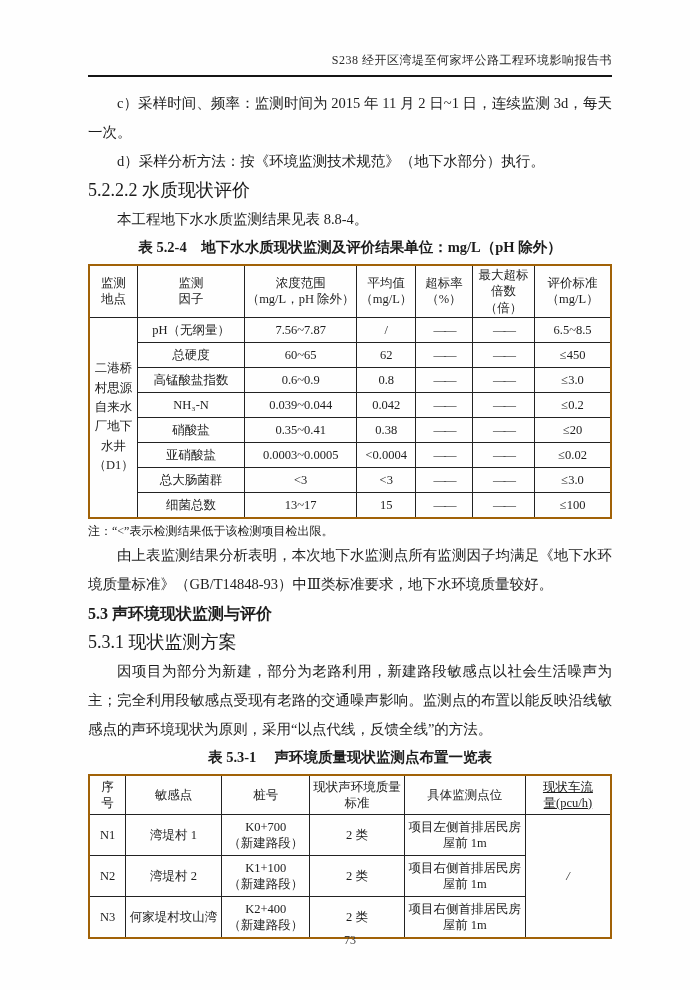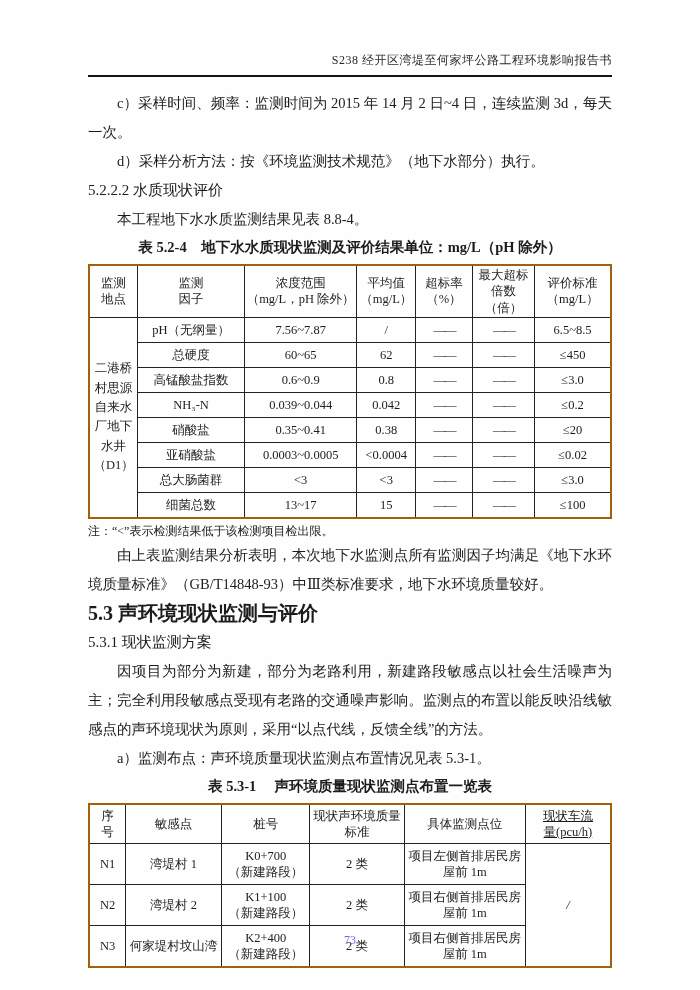--- a/index.html
+++ b/index.html
@@ -11,22 +11,22 @@
   }
   .doc-header{
     text-align:right;font-size:12px;letter-spacing:.5px;
     padding-bottom:6px;border-bottom:2px solid #151515;color:#2a2a2a;
   }
   .body-p{
     font-size:14.5px;line-height:29px;margin:0;text-align:justify;
     text-indent:2em;color:#1c1c1c;
   }
   .mt12{margin-top:12px;}
-  .sec{font-size:15px;line-height:29px;margin:0;text-indent:0;}
-  .sec-bold{font-weight:bold;font-size:20px;}
+  .sec{font-size:18px;line-height:29px;margin:0;text-indent:0;}
+  .sec-bold{font-weight:bold;font-size:16px;}
   .tbl-title{
     font-size:14.5px;font-weight:bold;text-align:center;
   line-height:26px;margin:0;}
   table{border-collapse:collapse;width:100%;table-layout:fixed;
         border:2px solid #a16207;margin-top:4px;}
   th,td{
     border:1px solid #222;text-align:center;vertical-align:middle;
     font-size:12.5px;font-weight:normal;padding:1px 1px;
     white-space:pre-line;line-height:1.3;overflow:hidden;
   }
@@ -36,33 +36,33 @@
   .t531 thead th{height:36px;}
   .t531 tbody td{height:38px;}
   .underline-th{text-decoration:underline;}
   .dash{letter-spacing:-2px;color:#3a3a3a;}
   .slash-cell{font-style:italic;}
   .note-line{
     font-size:12px;font-weight:normal;margin:2px 0 0 0;line-height:20px;
   }
   .footer-page{
     position:absolute;left:0;bottom:42px;width:100%;
-    text-align:center;font-size:12px;color:#8b5cf6;
+    text-align:center;font-size:12px;color:#404040;
   }
 </style>
 </head>
 <body>
 
 <div class="page">
 
   <div class="doc-header">
     <span>S238 经开区湾堤至何家坪公路工程环境影响报告书</span>
   </div>
 
-  <p class="body-p mt12">c）采样时间、频率：监测时间为 2015 年 14 月 2 日~4 日，连续监测 3d，每天一次。</p>
+  <p class="body-p mt12">c）采样时间、频率：监测时间为 2015 年 11 月 2 日~1 日，连续监测 3d，每天一次。</p>
   <p class="body-p">d）采样分析方法：按《环境监测技术规范》（地下水部分）执行。</p>
 
   <p class="body-p sec">5.2.2.2  水质现状评价</p>
   <p class="body-p">本工程地下水水质监测结果见表 8.8-4。</p>
 
   <p class="tbl-title">表 5.2-4　地下水水质现状监测及评价结果单位：mg/L（pH 除外）</p>
 
   <table class="t524">
     <colgroup>
       <col style="width:9.3%">
@@ -166,21 +166,20 @@
   </table>
 
   <p class="note-line">注：“&lt;”表示检测结果低于该检测项目检出限。</p>
 
   <p class="body-p">由上表监测结果分析表明，本次地下水监测点所有监测因子均满足《地下水环境质量标准》（GB/T14848-93）中Ⅲ类标准要求，地下水环境质量较好。</p>
 
   <p class="body-p sec sec-bold">5.3 声环境现状监测与评价</p>
   <p class="body-p sec">5.3.1   现状监测方案</p>
 
   <p class="body-p">因项目为部分为新建，部分为老路利用，新建路段敏感点以社会生活噪声为主；完全利用段敏感点受现有老路的交通噪声影响。监测点的布置以能反映沿线敏感点的声环境现状为原则，采用“以点代线，反馈全线”的方法。</p>
-  <p class="body-p">a）监测布点：声环境质量现状监测点布置情况见表 5.3-1。</p>
 
   <p class="tbl-title">表 5.3-1　  声环境质量现状监测点布置一览表</p>
 
   <table class="t531">
     <colgroup>
       <col style="width:7.0%">
         <col style="width:18.4%">
         <col style="width:16.9%">
       <col style="width:18.1%">
         <col style="width:23.2%">

